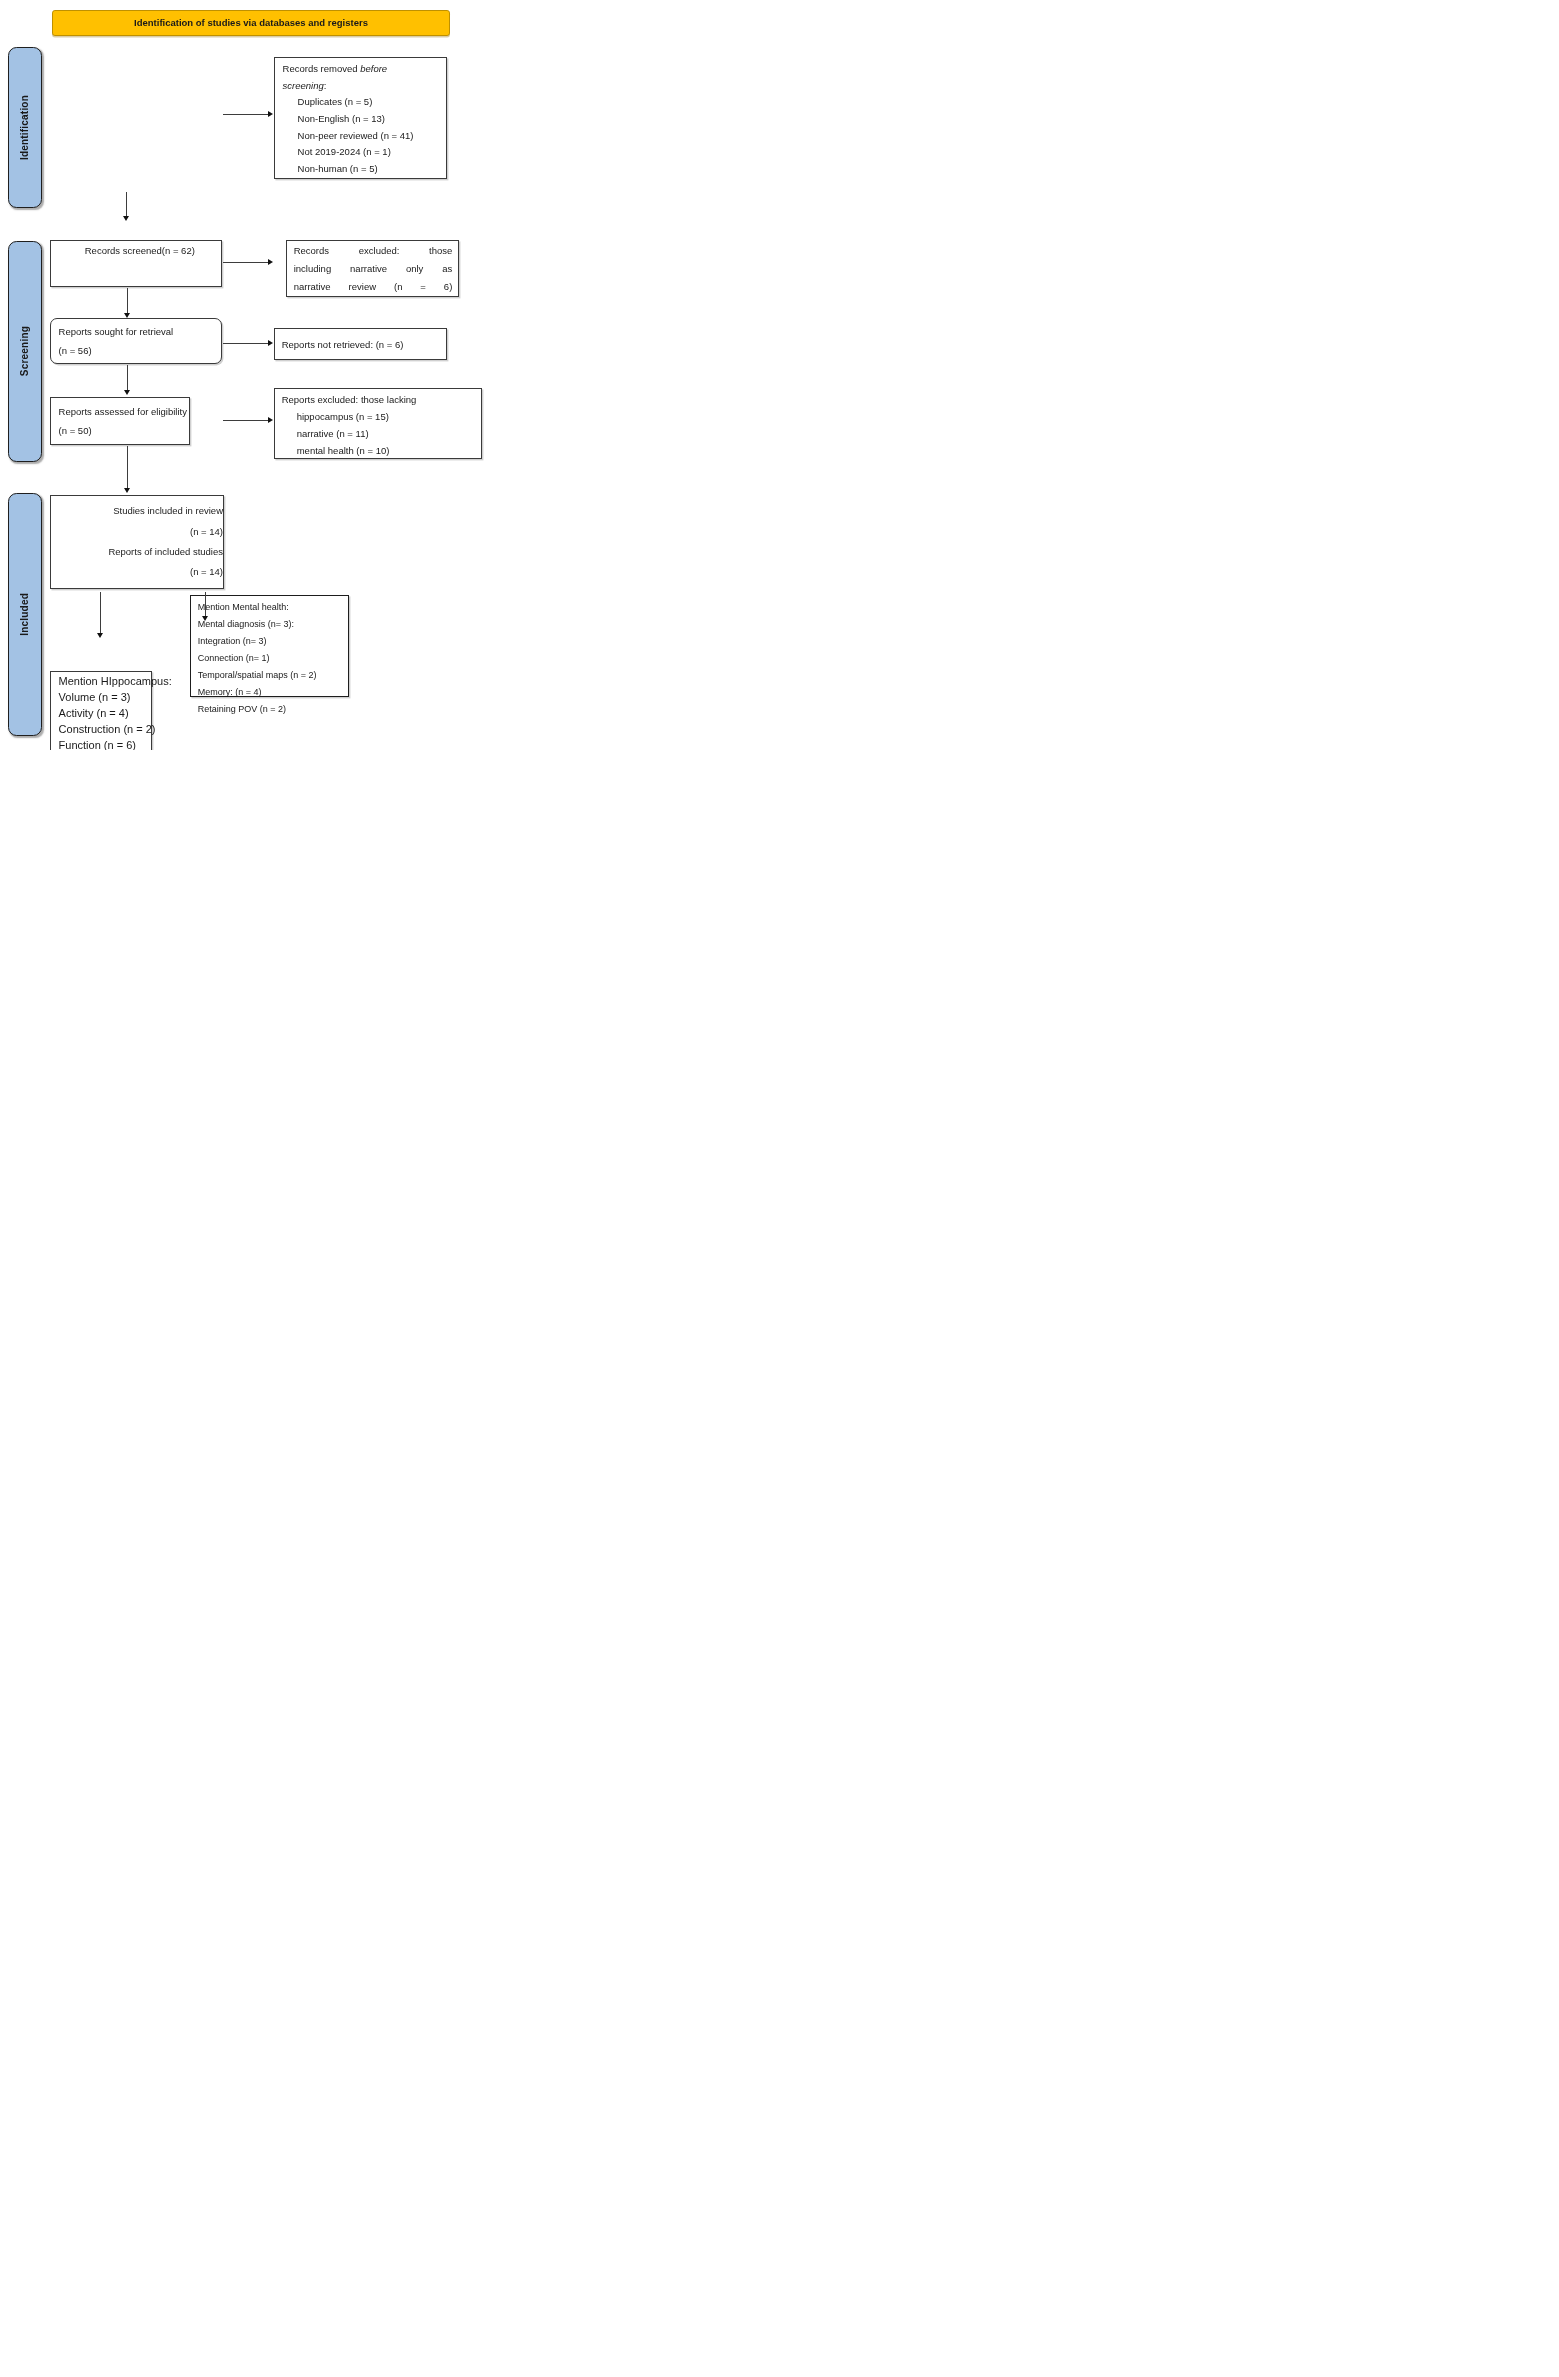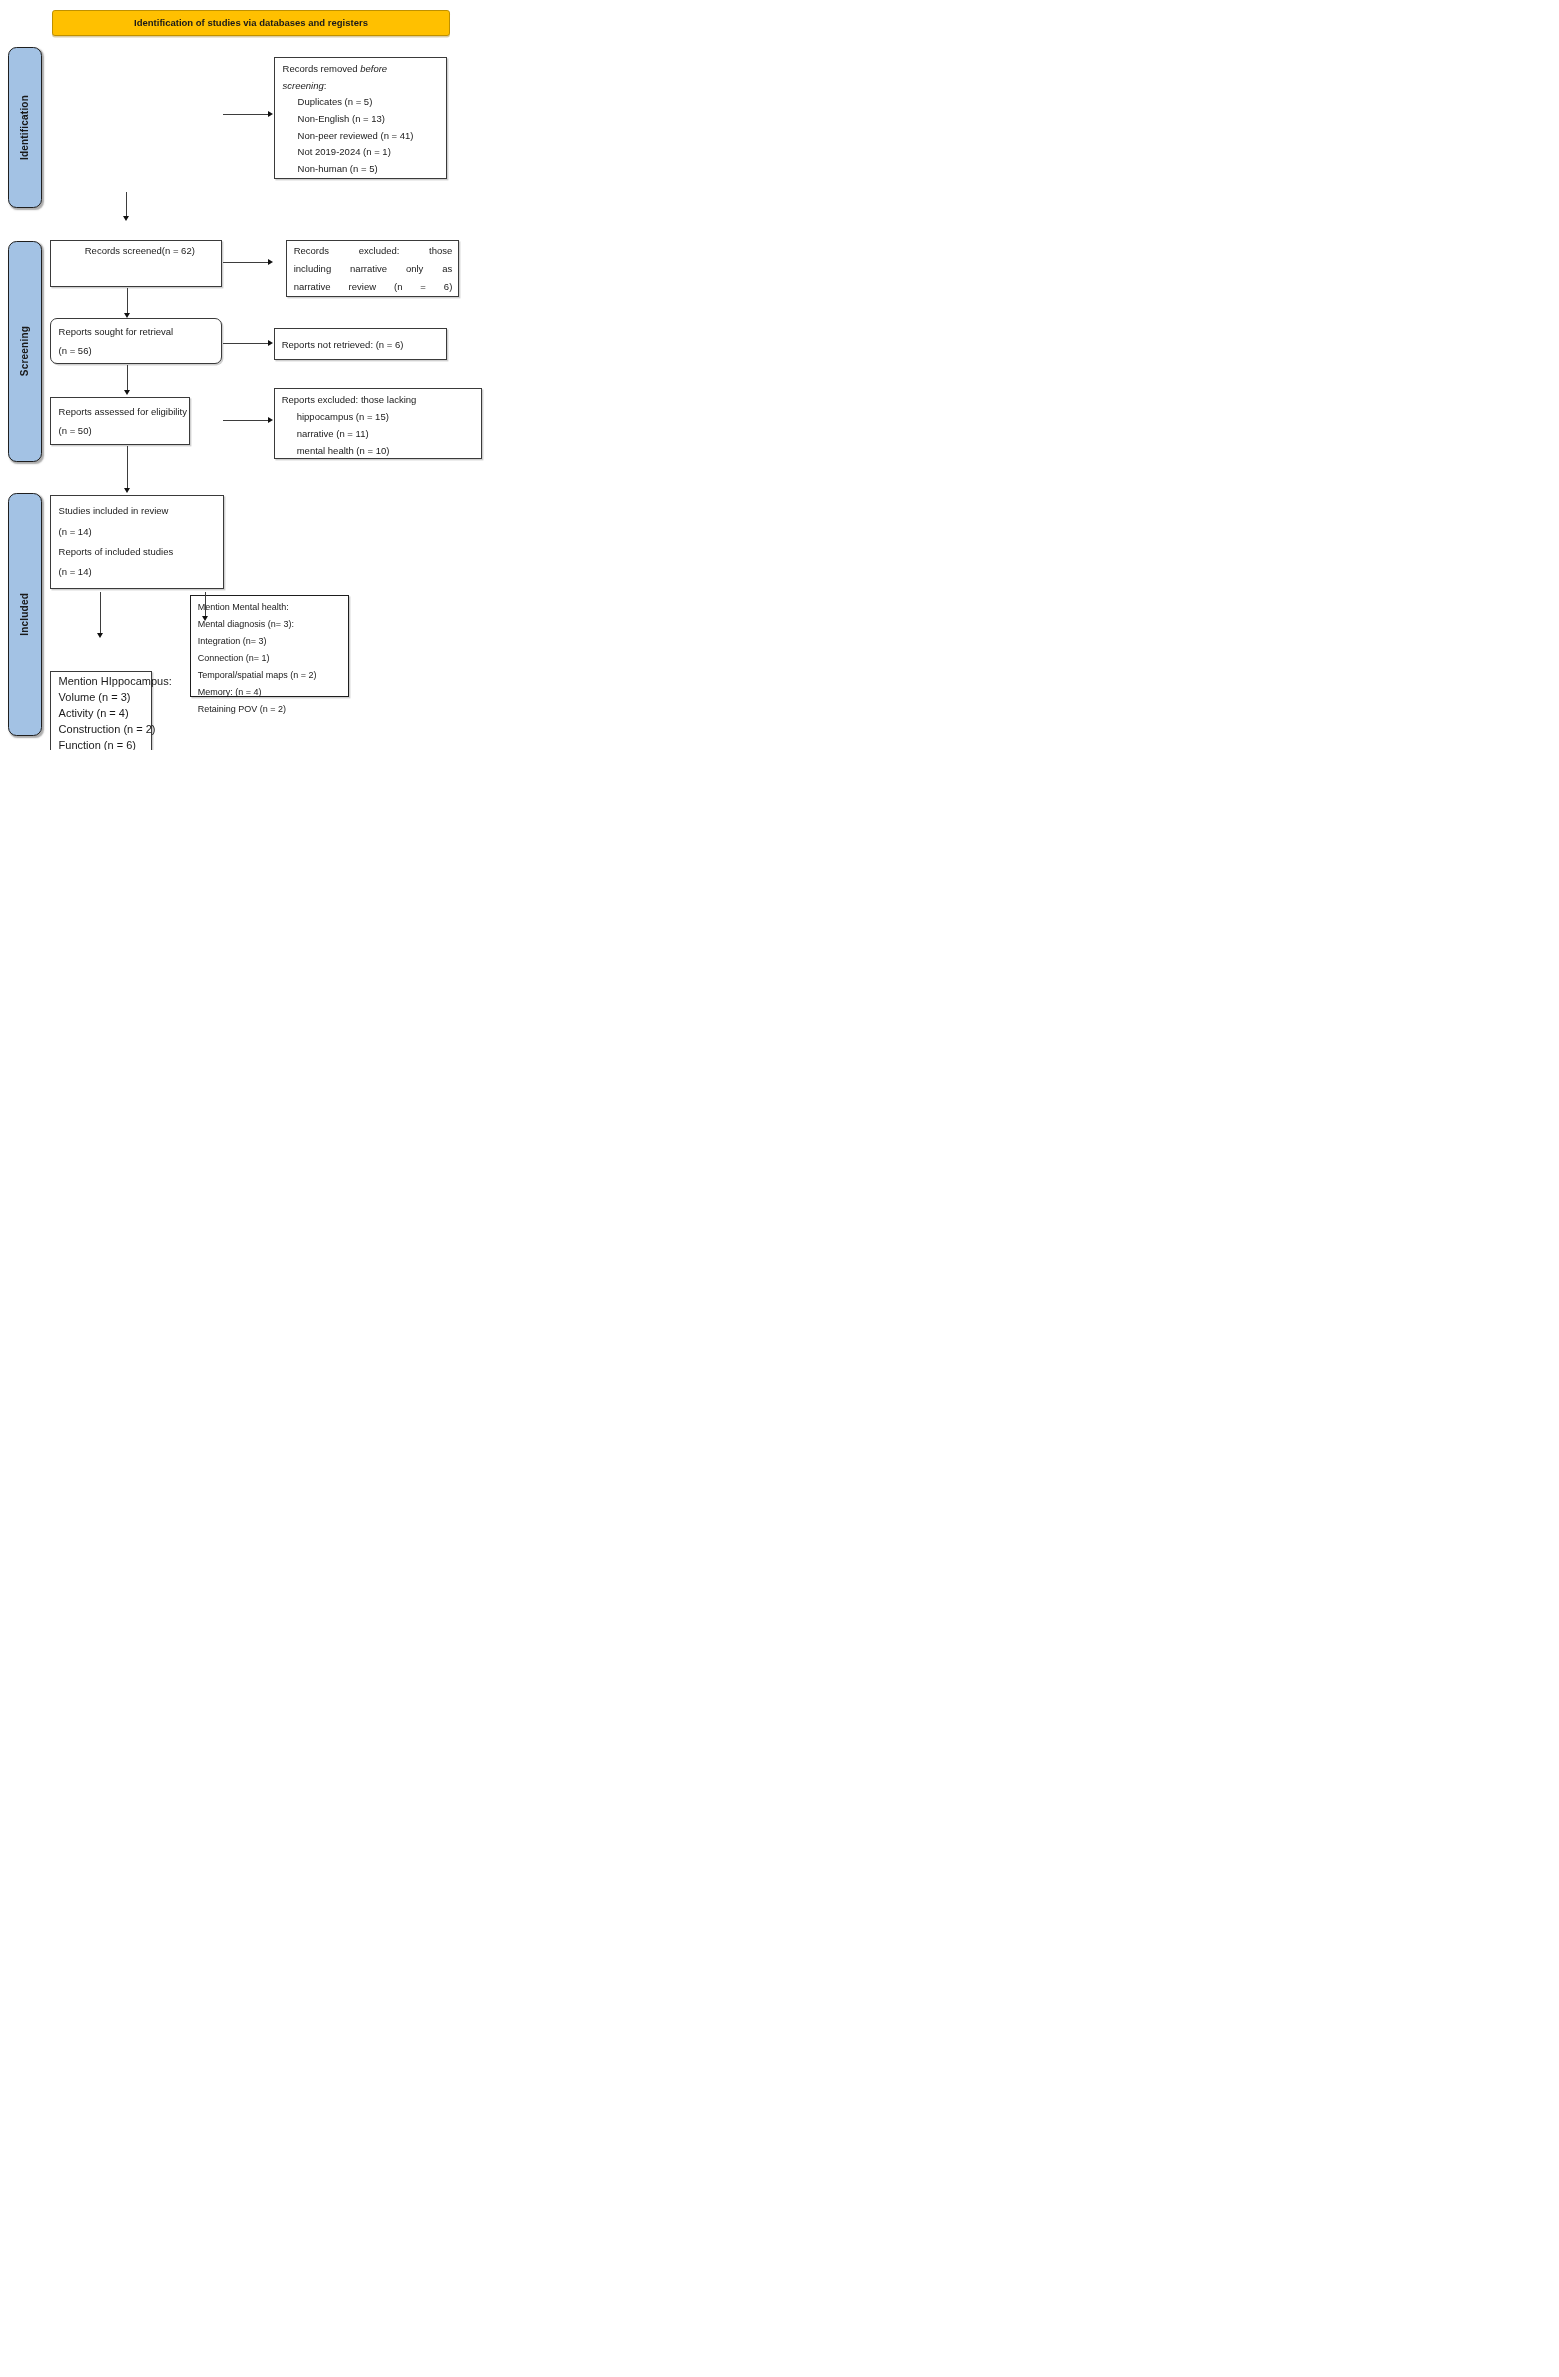--- a/index.html
+++ b/index.html
@@ -53,21 +53,21 @@
   .box .ind{padding-left:15px;}
   .b-records{left:50px;top:47px;width:172px;height:143px;padding:1.4px 3.8px 0 7.6px;line-height:17.6px;}
   .b-removed{left:274px;top:57px;width:173px;height:122px;padding:3.3px 4.8px 0 7.6px;line-height:16.6px;}
   .b-screened{left:50px;top:240px;width:172px;height:47px;padding-left:7.6px;display:flex;flex-direction:row;justify-content:center;line-height:19px;}
   .b-recexcl{left:274px;top:240px;width:173px;height:57px;padding:0 5.7px 0 6.7px;display:flex;flex-direction:column;justify-content:center;line-height:18px;margin-left:12px;}
   .b-recexcl .jst{white-space:pre-line;text-align:justify;text-align-last:justify;}
   .b-sought{left:50px;top:318px;width:172px;height:46px;padding-left:7.6px;display:flex;flex-direction:column;justify-content:center;line-height:19px;border-radius:7px;}
   .b-notret{left:274px;top:328px;width:173px;height:32px;padding-left:6.7px;display:flex;align-items:center;}
   .b-assessed{left:50px;top:397px;width:140px;height:48px;padding-left:7.6px;display:flex;flex-direction:column;justify-content:center;line-height:19px;}
   .b-repexcl{left:274px;top:388px;width:208px;height:71px;padding:1.9px 3.8px 0 6.7px;line-height:17px;}
-  .b-studies{left:50px;top:495px;width:174px;height:94px;padding-left:7.6px;display:flex;flex-direction:column;justify-content:center;line-height:20.4px;}
+  .b-studies{left:50px;top:495px;width:174px;height:94px;padding-left:7.6px;display:flex;flex-direction:column;justify-content:center;line-height:20.4px;align-items:flex-end;}
   .b-hippo{left:50px;top:640px;width:102px;height:85px;padding:1.4px 2.9px 0 7.6px;font-size:11px;line-height:16px;margin-top:31px;}
   .b-mental{left:190px;top:595px;width:159px;height:102px;padding:2.9px 2.9px 0 6.7px;font-size:9px;line-height:17px;border-color:#1d1d1d;}
   
   .arrow{position:absolute;}
   .arrow .shaft{position:absolute;background:#3d3d3d;}
   .arrow .head{position:absolute;width:0;height:0;}
   .arrow.h .shaft{left:0;right:4.8px;top:50%;margin-top:-0.5px;height:1px;}
   .arrow.h .head{right:0;top:50%;margin-top:-3.8px;border-top:3.8px solid transparent;border-bottom:3.8px solid transparent;border-left:5.2px solid #111111;}
   .arrow.v .shaft{top:0;bottom:4.8px;left:50%;margin-left:-0.5px;width:1px;}
   .arrow.v .head{bottom:0;left:50%;margin-left:-3.8px;border-left:3.8px solid transparent;border-right:3.8px solid transparent;border-top:5.2px solid #111111;}

